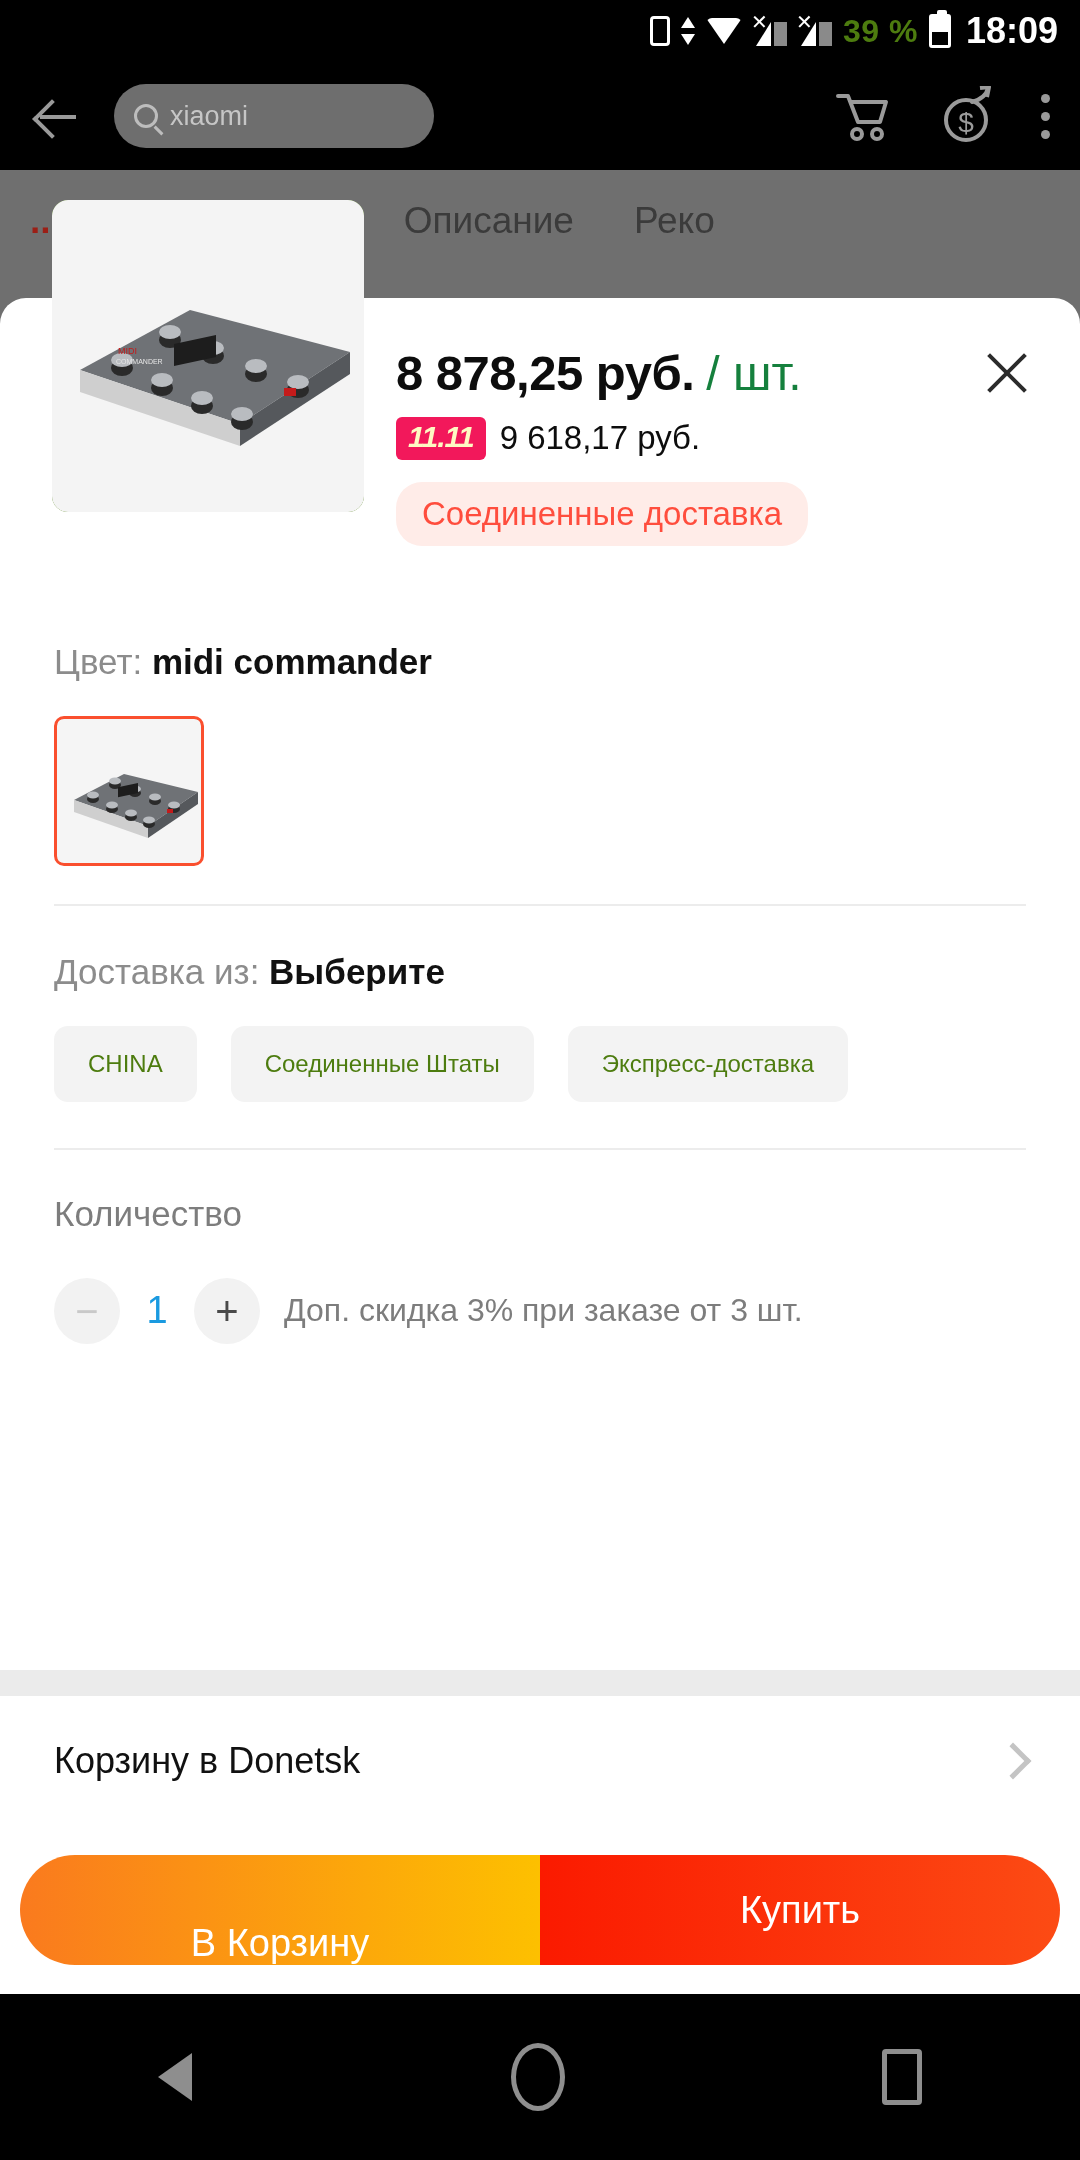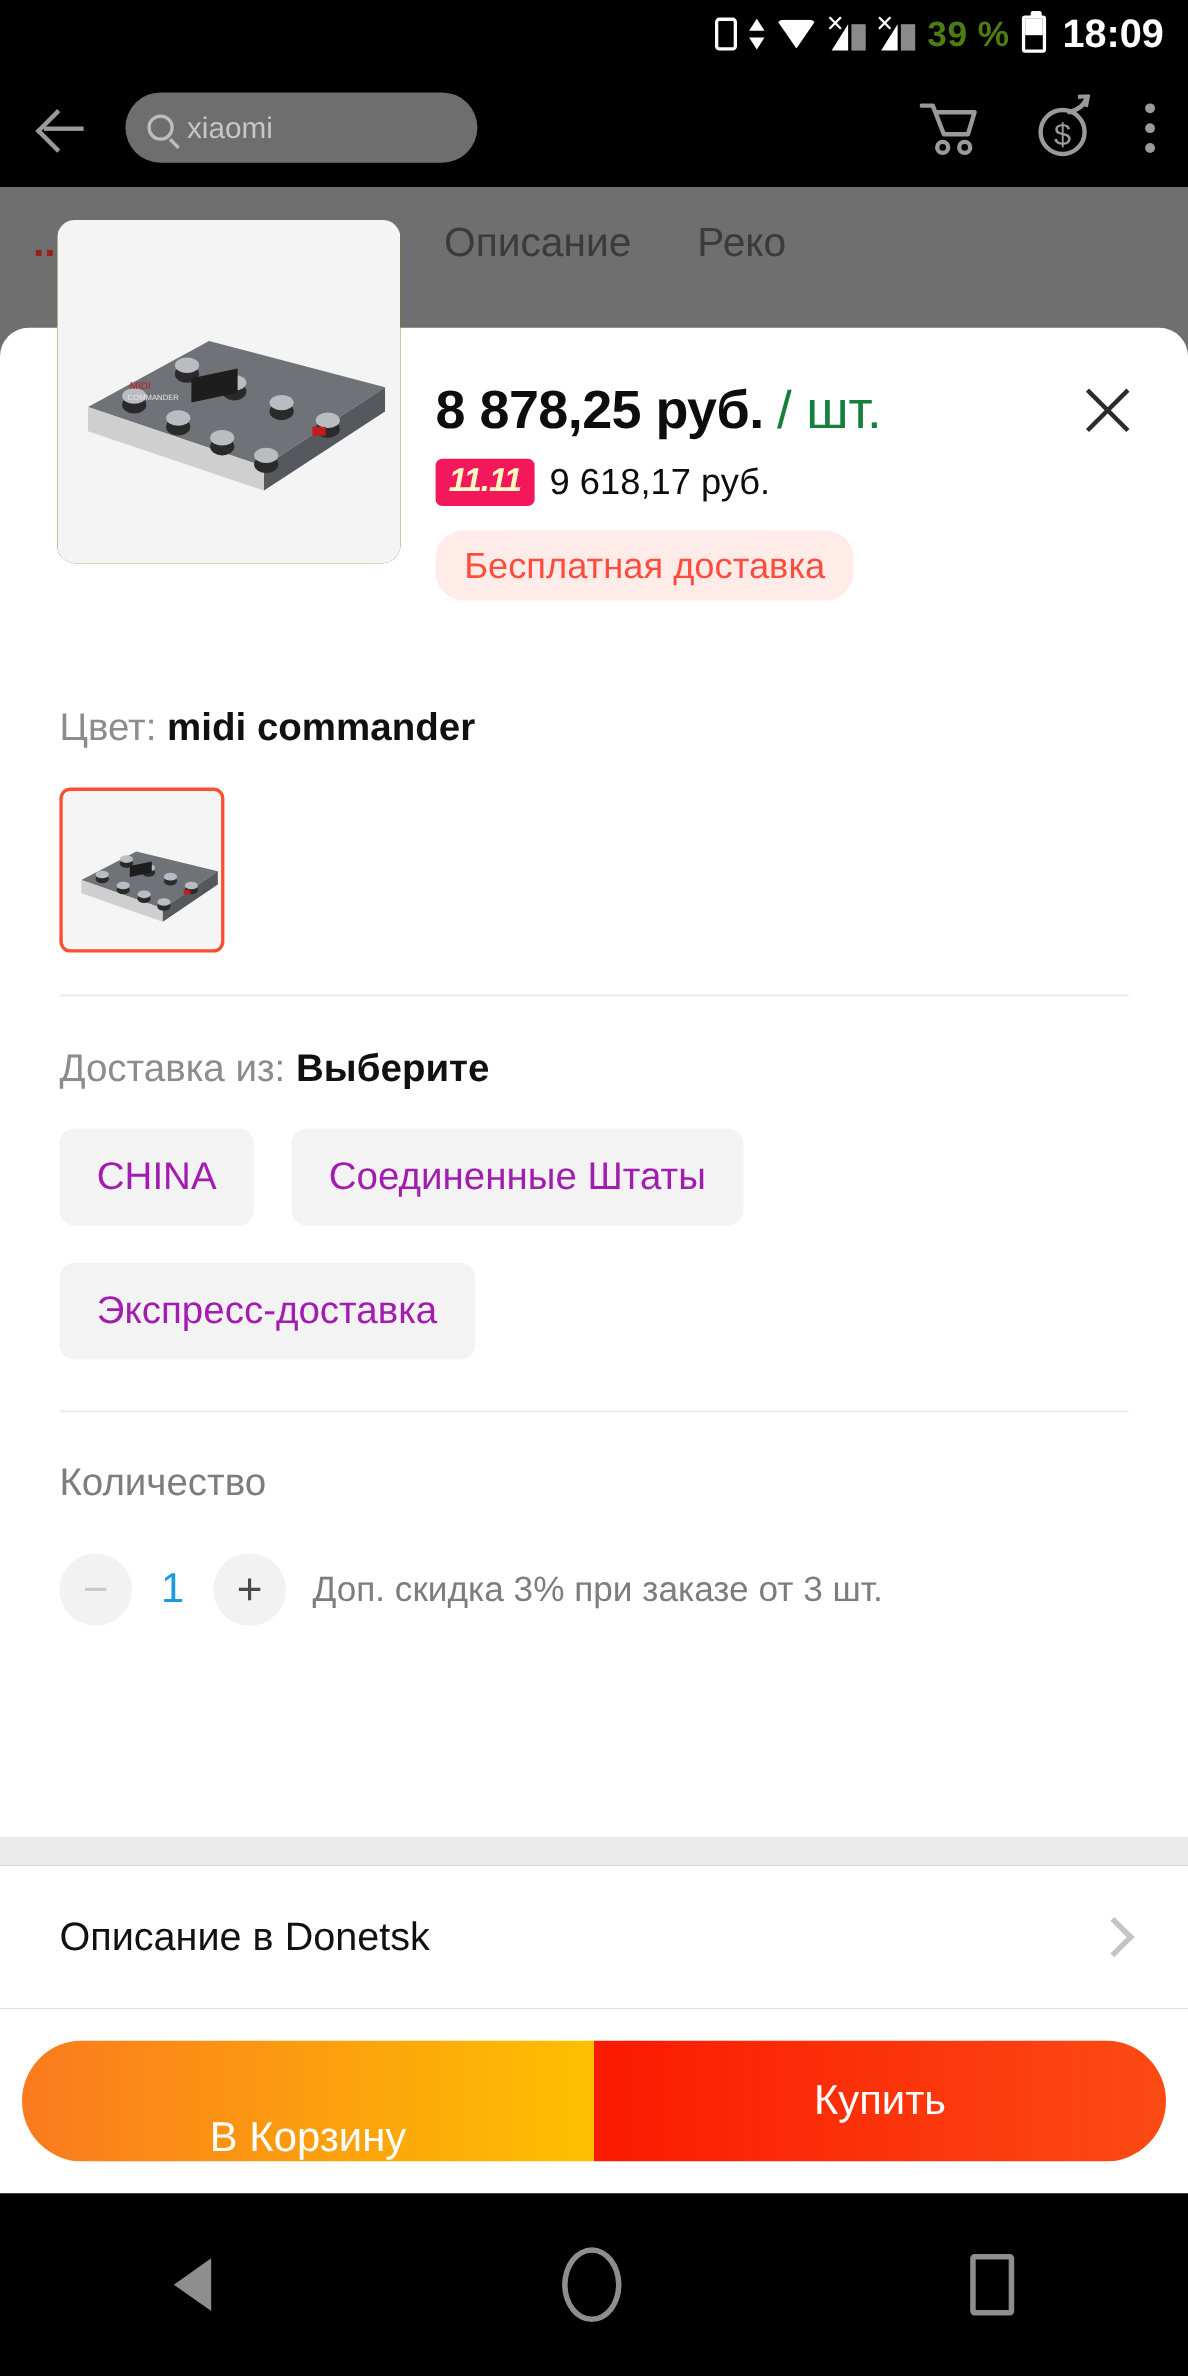--- a/index.html
+++ b/index.html
@@ -120,21 +120,21 @@
     width:150px; height:150px; border:3px solid #fa4f2e; border-radius:10px;
     background:#f5f5f5; overflow:hidden; display:flex; align-items:center; justify-content:center;
   }
   .swatch svg{ display:block; }
 
   .divider{ height:2px; background:#ececec; margin:38px 0 0; }
 
   .chips{ display:flex; flex-wrap:wrap; gap:34px; margin-top:34px; }
   .chip{
     background:#f3f3f3; border-radius:14px; padding:24px 34px;
-    font-size:35px; color:#a21caf; white-space:nowrap;
+    font-size:24px; color:#4d7c0f; white-space:nowrap;
   }
 
   .qty-title{ font-size:35px; color:#7d7d7d; }
   .qty-row{ display:flex; align-items:center; margin-top:44px; gap:0; }
   .qbtn{
     width:66px; height:66px; border-radius:50%; background:#f2f2f2;
     display:flex; align-items:center; justify-content:center; flex:0 0 auto;
   }
   .qbtn span{ font-size:40px; line-height:1; color:#4a4a4a; }
   .qbtn.disabled span{ color:#c9c9c9; }
@@ -289,21 +289,21 @@
       <div class="prod-head">
         <div class="price-col">
           <div class="price-row">
             <span class="price-main">8 878,25 руб.</span>
             <span class="price-unit">/ шт.</span>
           </div>
           <div class="old-row">
             <span class="badge1111">11.11</span>
             <span class="old-price">9 618,17 руб.</span>
           </div>
-          <div class="free-ship">Бесплатная доставка</div>
+          <div class="free-ship">Соединенные доставка</div>
         </div>
       </div>
 
       <div style="margin-top:96px;">
         <div class="label-row">
           <span>Цвет:</span>
           <b>midi commander</b>
         </div>
         <div class="color-swatches">
           <div class="swatch">
@@ -369,21 +369,21 @@
           </div>
           <div class="qnote">Доп. скидка 3% при заказе от 3 шт.</div>
         </div>
       </div>
 
     </div>
   </div>
 
   <div class="grayband"></div>
   <div class="delivery-row">
-    <span class="t">Описание в Donetsk</span>
+    <span class="t">Корзину в Donetsk</span>
     <span class="chev"></span>
   </div>
 
   <div class="cta-wrap">
     <div class="cta">
       <div class="cta-cart">
         <span>В Корзину</span>
       </div>
       <div class="cta-buy">
         <span>Купить</span>

